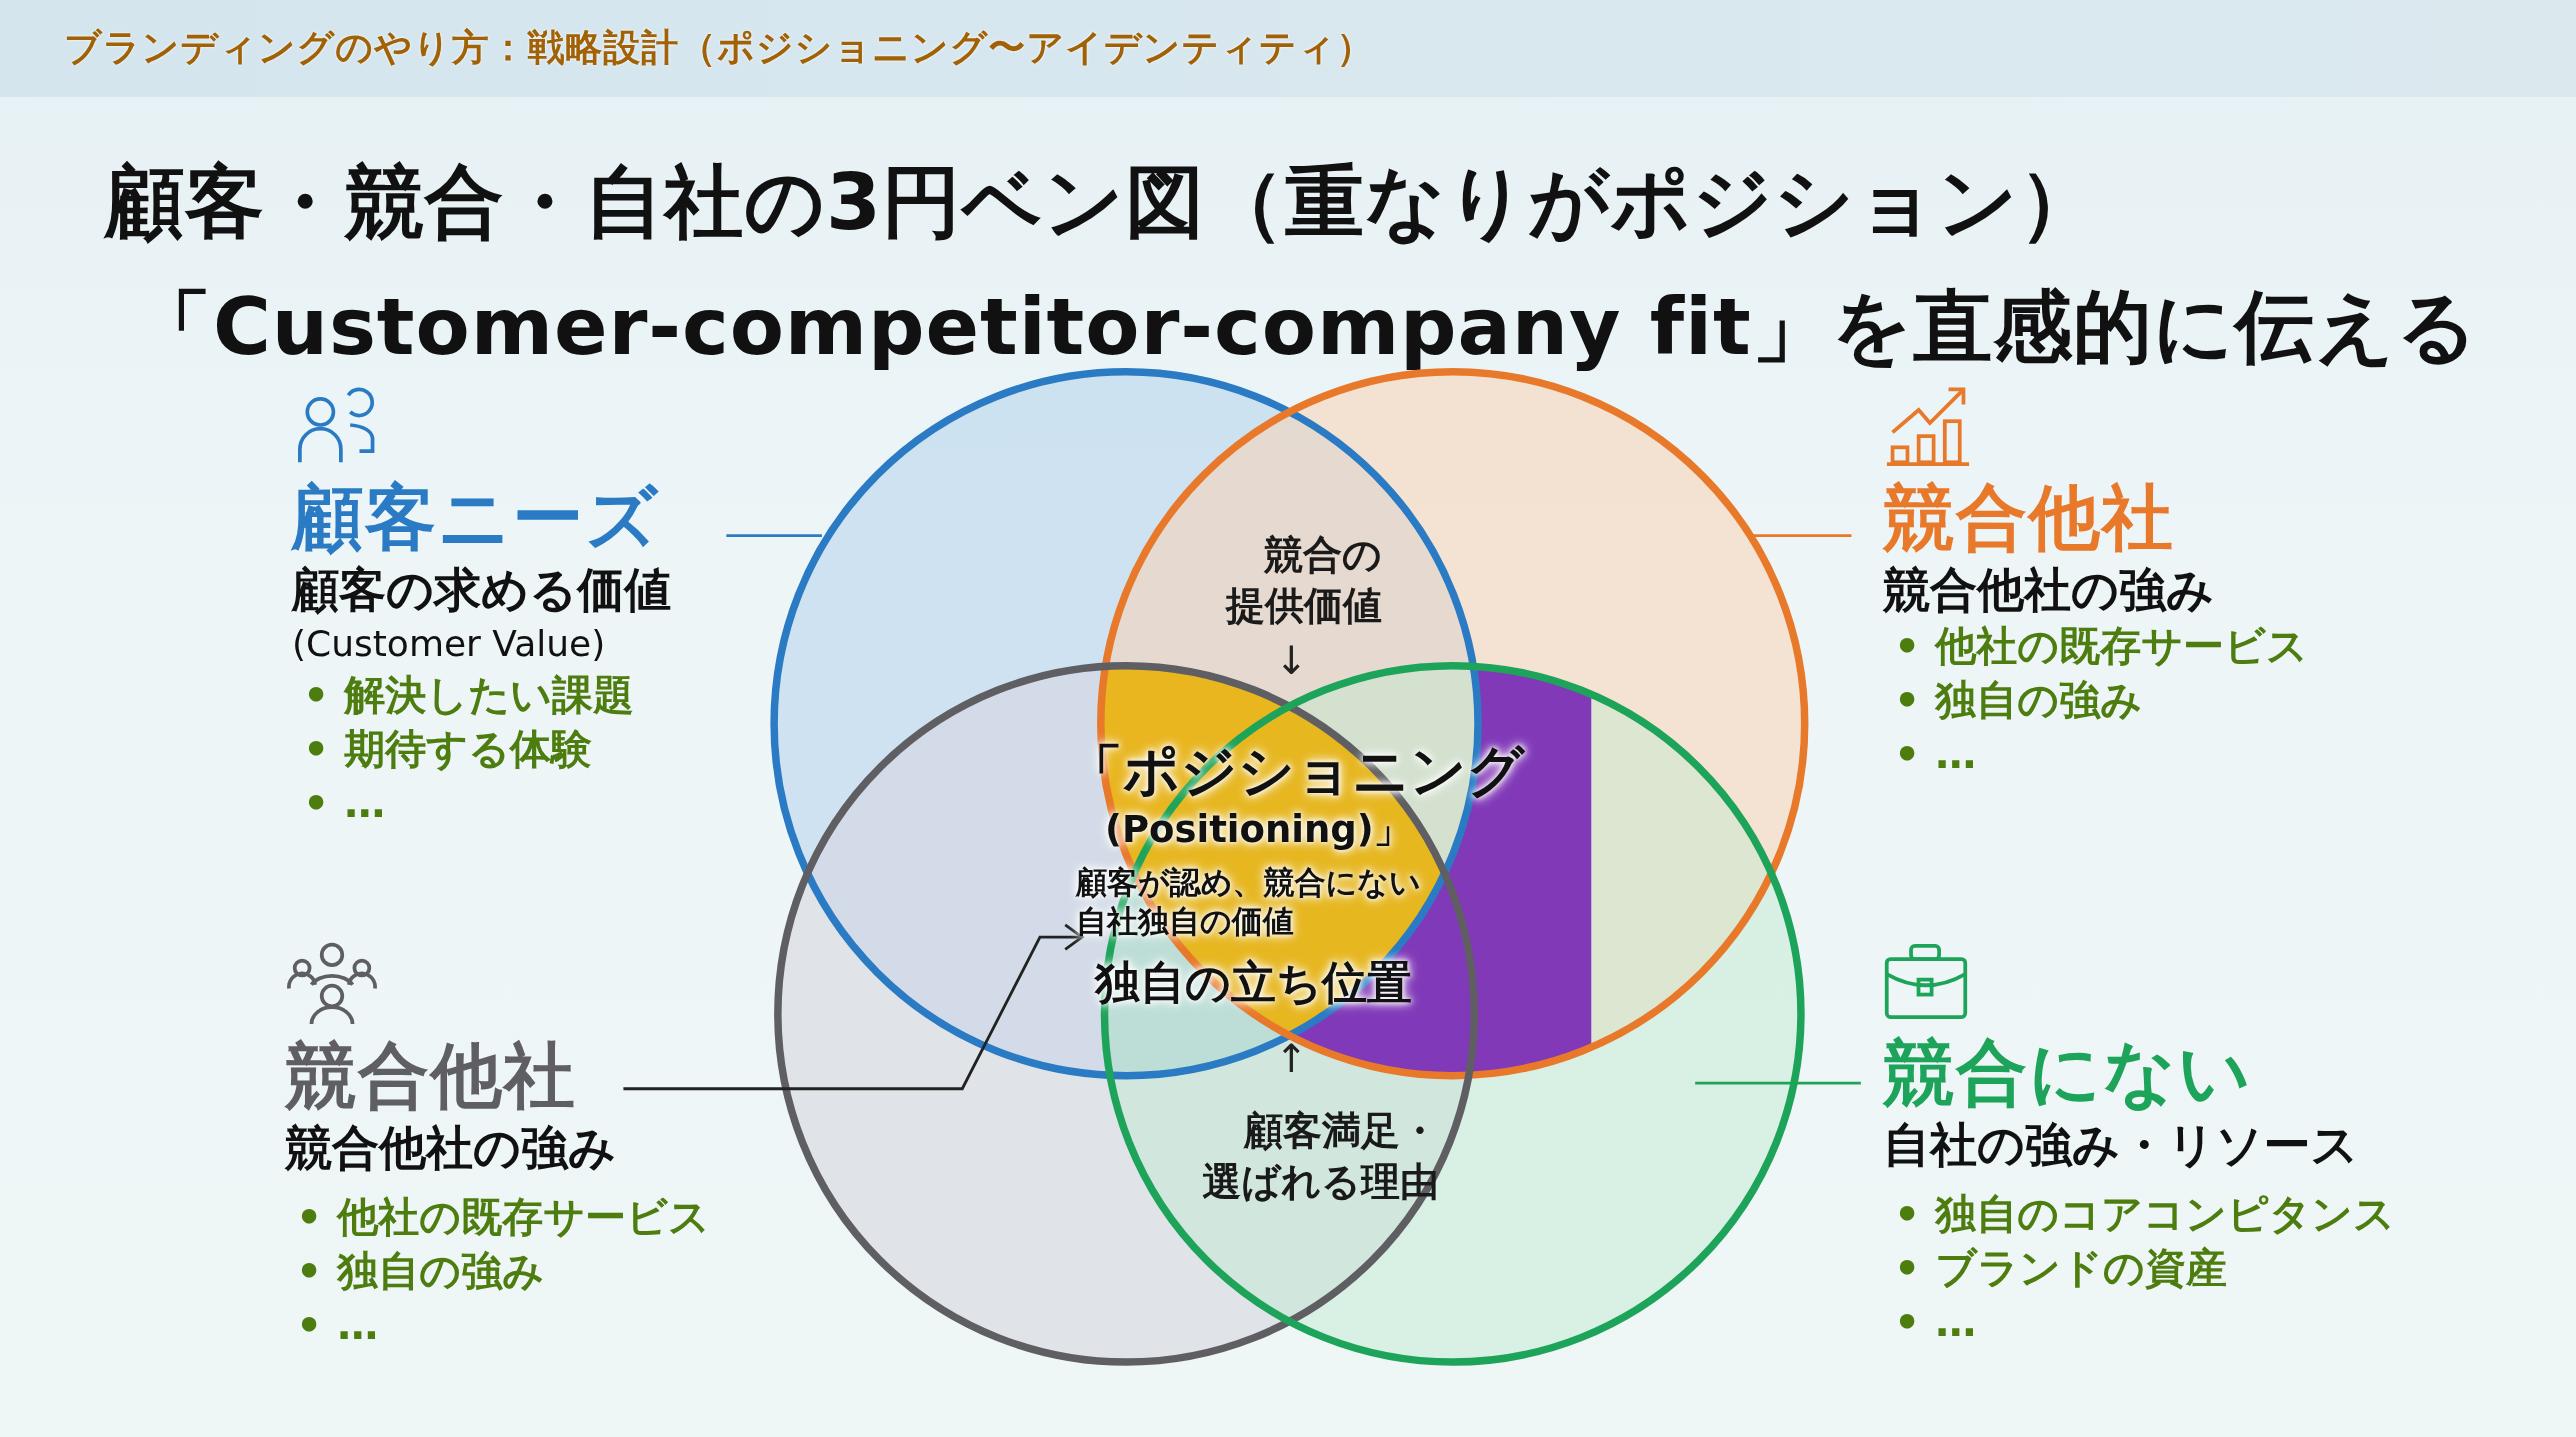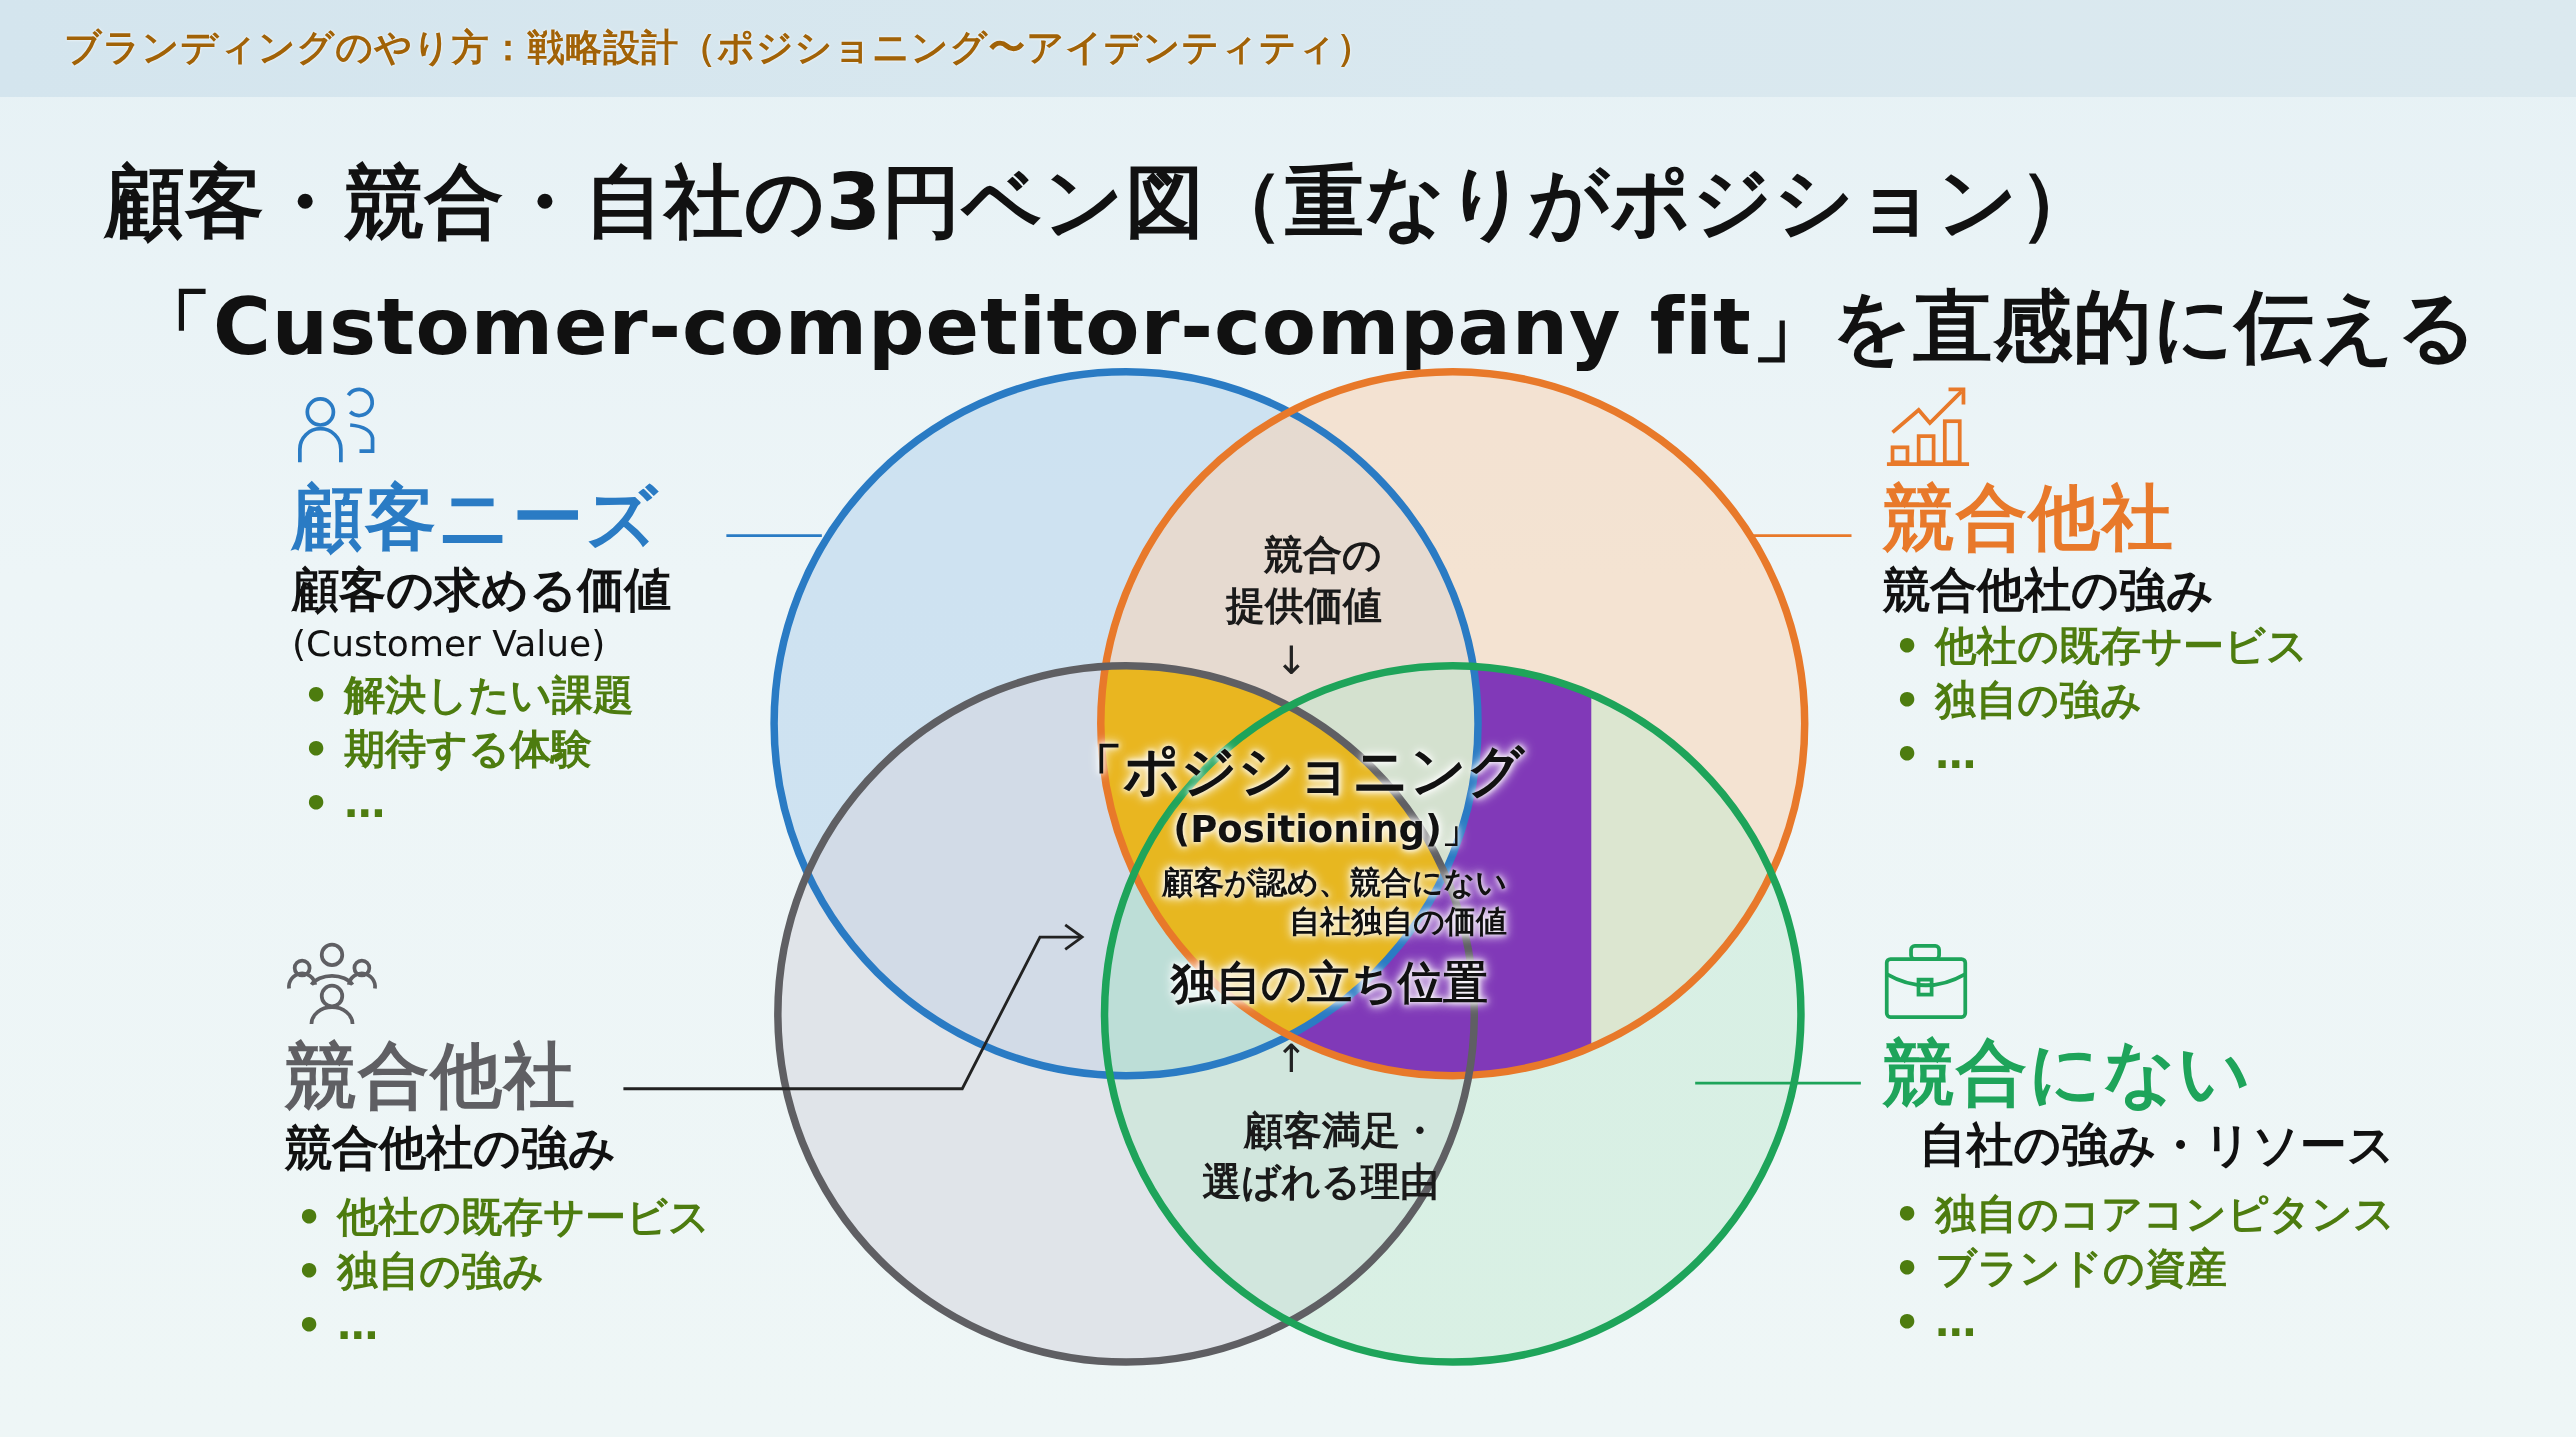--- a/index.html
+++ b/index.html
@@ -29,21 +29,21 @@
 
   .side-block { position: absolute; white-space: nowrap; }
   .side-block .icon { display: block; margin-bottom: 9.4px; }
   .side-block .heading { font-size: 71px; font-weight: bold; line-height: 86px; letter-spacing: 1.9px; }
   .side-block .sub { font-size: 47px; font-weight: bold; line-height: 58px; color: #111; }
   .side-block .en { font-size: 36px; line-height: 49px; color: #111; }
   .side-block ul { list-style: none; margin: 0; padding: 0; }
   .side-block li { font-size: 41px; font-weight: bold; line-height: 54px; color: #4d7c0f; }
   .side-block li .dot { display: inline-block; width: 41px; text-align: center; margin-left: 3.7px; margin-right: 7.5px; }
 
-  .center-text { position: absolute; text-align: right; white-space: nowrap; font-weight: bold; color: #111;
+  .center-text { position: absolute; text-align: left; white-space: nowrap; font-weight: bold; color: #111;
     text-shadow: 0 0 5.6px #fff, 0 0 9.4px #fff, 0 0 13px rgba(255,255,255,0.8); }
   .venn-label { position: absolute; text-align: right; white-space: nowrap; font-weight: bold; font-size: 39px; line-height: 51px; color: #1a1a1a; }
   .arrow-glyph { position: absolute; font-size: 39px; color: #222; line-height: 1; }
 </style>
 </head>
 <body>
 
 <div class="header-bar"></div>
 <div class="header-title">ブランディングのやり方：戦略設計（ポジショニング〜アイデンティティ）</div>
 
@@ -188,20 +188,20 @@
 </div>
 
 <div class="side-block" style="left:1883px; top:942px;">
   <svg class="icon" width="86" height="79" viewBox="0 0 92 84">
     <rect x="30" y="4" width="30" height="14" rx="4" fill="none" stroke="#1ea45a" stroke-width="4"></rect>
     <rect x="4" y="18" width="84" height="62" rx="4" fill="none" stroke="#1ea45a" stroke-width="4"></rect>
     <path d="M4,34 Q46,58 88,34" fill="none" stroke="#1ea45a" stroke-width="4"></path>
     <rect x="38" y="40" width="14" height="16" fill="none" stroke="#1ea45a" stroke-width="4"></rect>
   </svg>
   <div class="heading" style="color:#1ea45a;">競合にない</div>
-  <div class="sub" style="margin-bottom:13px;text-align:right;">自社の強み・リソース</div>
+  <div class="sub" style="margin-bottom:13px;">自社の強み・リソース</div>
   <ul>
     <li><span class="dot">•</span><span>独自のコアコンピタンス</span></li>
     <li><span class="dot">•</span><span>ブランドの資産</span></li>
     <li><span class="dot">•</span><span>…</span></li>
   </ul>
 </div>
 
 
 </body></html>

